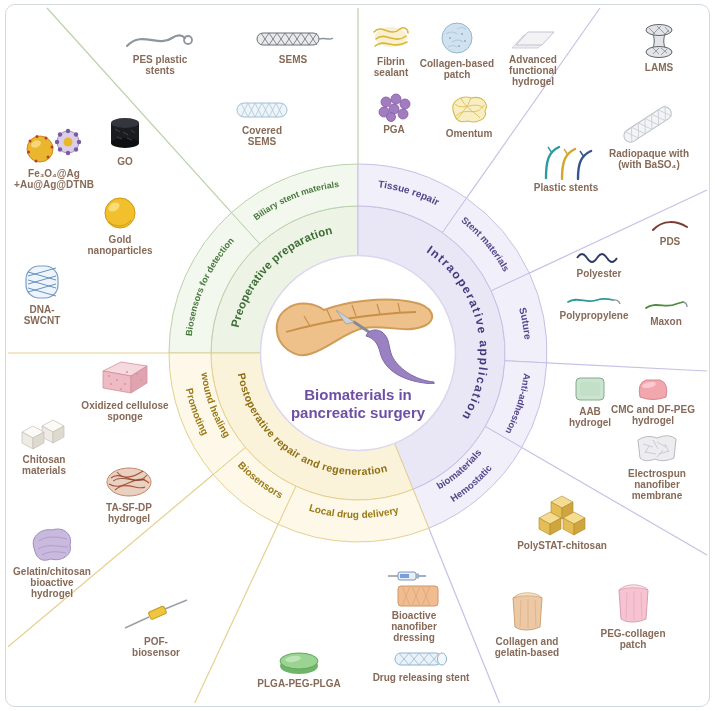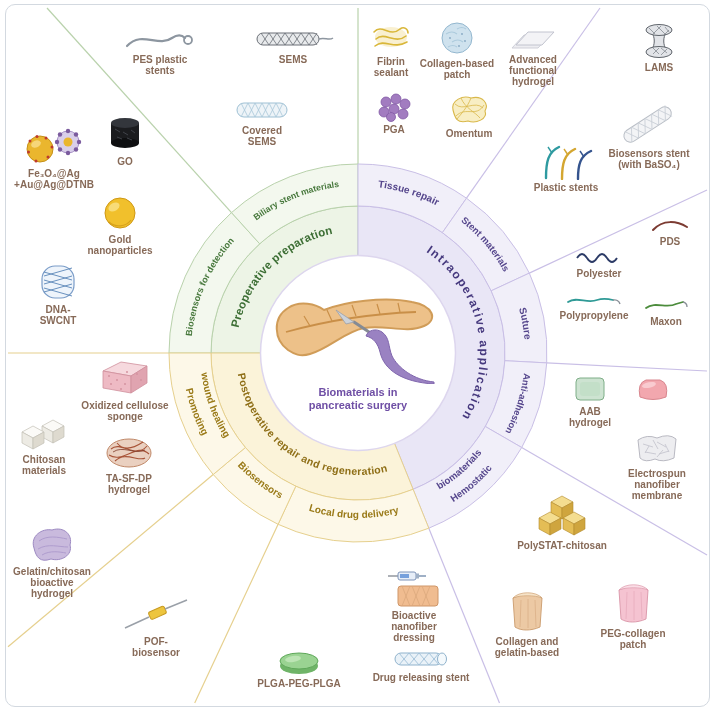--- a/index.html
+++ b/index.html
@@ -10,21 +10,21 @@
   .frame {
     position:absolute; left:5px; top:4px; width:703px; height:701px;
     border:1px solid #d3d9e0; border-radius:10px; pointer-events:none;
   }
   svg.ring { position:absolute; left:0; top:0; }
   .item { position:absolute; display:flex; flex-direction:column; align-items:center; text-align:center; }
   .item .lbl { margin-top:2px; font-size:10px; font-weight:600; color:#876a58; line-height:1.12; }
   .center-art { position:absolute; left:266px; top:272px; }
   .title {
     position:absolute; left:258px; top:386px; width:200px; text-align:center;
-    color:#6f4fa5; font-weight:bold; font-size:11px; line-height:1.22;
+    color:#6f4fa5; font-weight:bold; font-size:15px; line-height:1.22;
   }
   
   text { font-family:"Liberation Sans", sans-serif; }
   .green-main  { fill:#3c6e34; font-size:11.5px; font-weight:bold; letter-spacing:0.2px; }
   .purple-main { fill:#46397e; font-size:12px;  font-weight:bold; letter-spacing:1.6px; }
   .yellow-main { fill:#8e6e16; font-size:10.5px; font-weight:bold; letter-spacing:0.3px; }
   .green-sub   { fill:#47783c; font-weight:bold; }
   .purple-sub  { fill:#55468c; font-weight:bold; }
   .yellow-sub  { fill:#9a7a18; font-size:10px; font-weight:bold; }
 </style>
@@ -218,21 +218,21 @@
 
   <div class="item" style="left:85px;top:194px;width:70px">
     <svg width="38" height="38" viewBox="0 0 38 38">
       <circle cx="19" cy="19" r="15" fill="#f1c02c" stroke="#cf9814"></circle>
       <ellipse cx="13" cy="13" rx="6" ry="4" fill="#f8dc78" transform="rotate(-30 13 13)"></ellipse>
       <path d="M8,28 A15,15 0 0 0 30,26" stroke="#c78d10" stroke-width="1.2" fill="none" opacity="0.6"></path>
     </svg>
     <div class="lbl">Gold nanoparticles</div>
   </div>
 
-  <div class="item" style="left:34px;top:262px;width:48px">
+  <div class="item" style="left:18px;top:262px;width:48px">
     <svg width="46" height="40" viewBox="0 0 46 40">
       <rect x="7" y="4" width="32" height="32" rx="13" fill="#eef4fb" stroke="#7a9cc8" stroke-width="1.2"></rect>
       <path d="M9,10 L37,18 M9,18 L37,26 M9,26 L37,34 M37,6 L9,14 M37,14 L9,22 M37,22 L9,30" stroke="#5a86b8" stroke-width="0.9"></path>
     </svg>
     <div class="lbl">DNA-SWCNT</div>
   </div>
 
   <div class="item" style="left:365px;top:20px;width:52px">
     <svg width="42" height="34" viewBox="0 0 42 34">
       <ellipse cx="21" cy="17" rx="16" ry="10" fill="#f2dd9a" opacity="0.45"></ellipse>
@@ -308,21 +308,21 @@
     <div class="lbl">Plastic stents</div>
   </div>
 
   <div class="item" style="left:597px;top:100px;width:104px">
     <svg width="62" height="46" viewBox="0 0 62 46">
       <g transform="rotate(-33 31 23)">
         <rect x="2" y="17" width="54" height="13" rx="6.5" fill="#f3f4f6" stroke="#b9bec6"></rect>
         <path d="M6,17 l8,13 M14,17 l8,13 M22,17 l8,13 M30,17 l8,13 M38,17 l8,13 M46,17 l8,13 M14,17 l-8,13 M22,17 l-8,13 M30,17 l-8,13 M38,17 l-8,13 M46,17 l-8,13 M54,17 l-8,13" stroke="#c9ced6" stroke-width="0.8"></path>
       </g>
     </svg>
-    <div class="lbl">Biosensors stent (with BaSO₄)</div>
+    <div class="lbl">Radiopaque with (with BaSO₄)</div>
   </div>
 
   <div class="item" style="left:638px;top:216px;width:64px">
     <svg width="40" height="18" viewBox="0 0 40 18">
       <path d="M3,14 C13,3 27,5 37,11" stroke="#7c3b32" stroke-width="2" fill="none" stroke-linecap="round"></path>
     </svg>
     <div class="lbl">PDS</div>
   </div>
 
   <div class="item" style="left:559px;top:248px;width:80px">
@@ -347,20 +347,21 @@
       <path d="M40,6 a5,5 0 0 1 4,5" stroke="#8a9098" stroke-width="1.3" fill="none"></path>
     </svg>
     <div class="lbl">Maxon</div>
   </div>
 
   <div class="item" style="left:601px;top:374px;width:104px">
     <svg width="44" height="28" viewBox="0 0 44 28">
       <path d="M9,23 Q6,9 15,6 L29,6 Q38,9 35,23 Q22,28 9,23 Z" fill="#f2a7ae" stroke="#d8868e"></path>
       <ellipse cx="18" cy="11" rx="7" ry="2.8" fill="#f9cbd0" transform="rotate(-12 18 11)"></ellipse>
     </svg>
+    <div class="lbl">CMC and DF-PEG hydrogel</div>
   </div>
 
   <div class="item" style="left:567px;top:374px;width:46px">
     <svg width="38" height="30" viewBox="0 0 38 30">
       <rect x="5" y="4" width="28" height="22" rx="4" fill="#9cc7a4" fill-opacity="0.5" stroke="#7fae88"></rect>
       <rect x="9" y="8" width="20" height="14" rx="3" fill="#b9dcc0" fill-opacity="0.5"></rect>
     </svg>
     <div class="lbl">AAB hydrogel</div>
   </div>
 
@@ -443,21 +444,21 @@
         <g transform="translate(2,12)">
             <path d="M0,6 L11,0 L22,6 L11,12 Z" fill="#fbfaf7"></path>
             <path d="M0,6 L0,17 L11,23 L11,12 Z" fill="#edebe4"></path>
             <path d="M22,6 L22,17 L11,23 L11,12 Z" fill="#dedacf"></path>
           </g>
       </g>
     </svg>
     <div class="lbl">Chitosan materials</div>
   </div>
 
-  <div class="item" style="left:99px;top:435px;width:60px">
+  <div class="item" style="left:99px;top:464px;width:60px">
     <svg width="50" height="36" viewBox="0 0 50 36">
       <ellipse cx="25" cy="18" rx="22" ry="14" fill="#ead0c0" stroke="#c08868"></ellipse>
       <path d="M7,14 C17,5 31,25 43,11 M5,20 C19,29 33,7 45,19 M11,26 C21,16 35,27 41,23 M13,8 C21,18 33,11 39,7" fill="none" stroke="#a85438" stroke-width="1.1"></path>
       <path d="M9,17 C19,10 31,20 41,15" stroke="#7c3a28" stroke-width="0.8" fill="none"></path>
     </svg>
     <div class="lbl">TA-SF-DP hydrogel</div>
   </div>
 
   <div class="item" style="left:10px;top:524px;width:84px">
     <svg width="50" height="40" viewBox="0 0 50 40">

